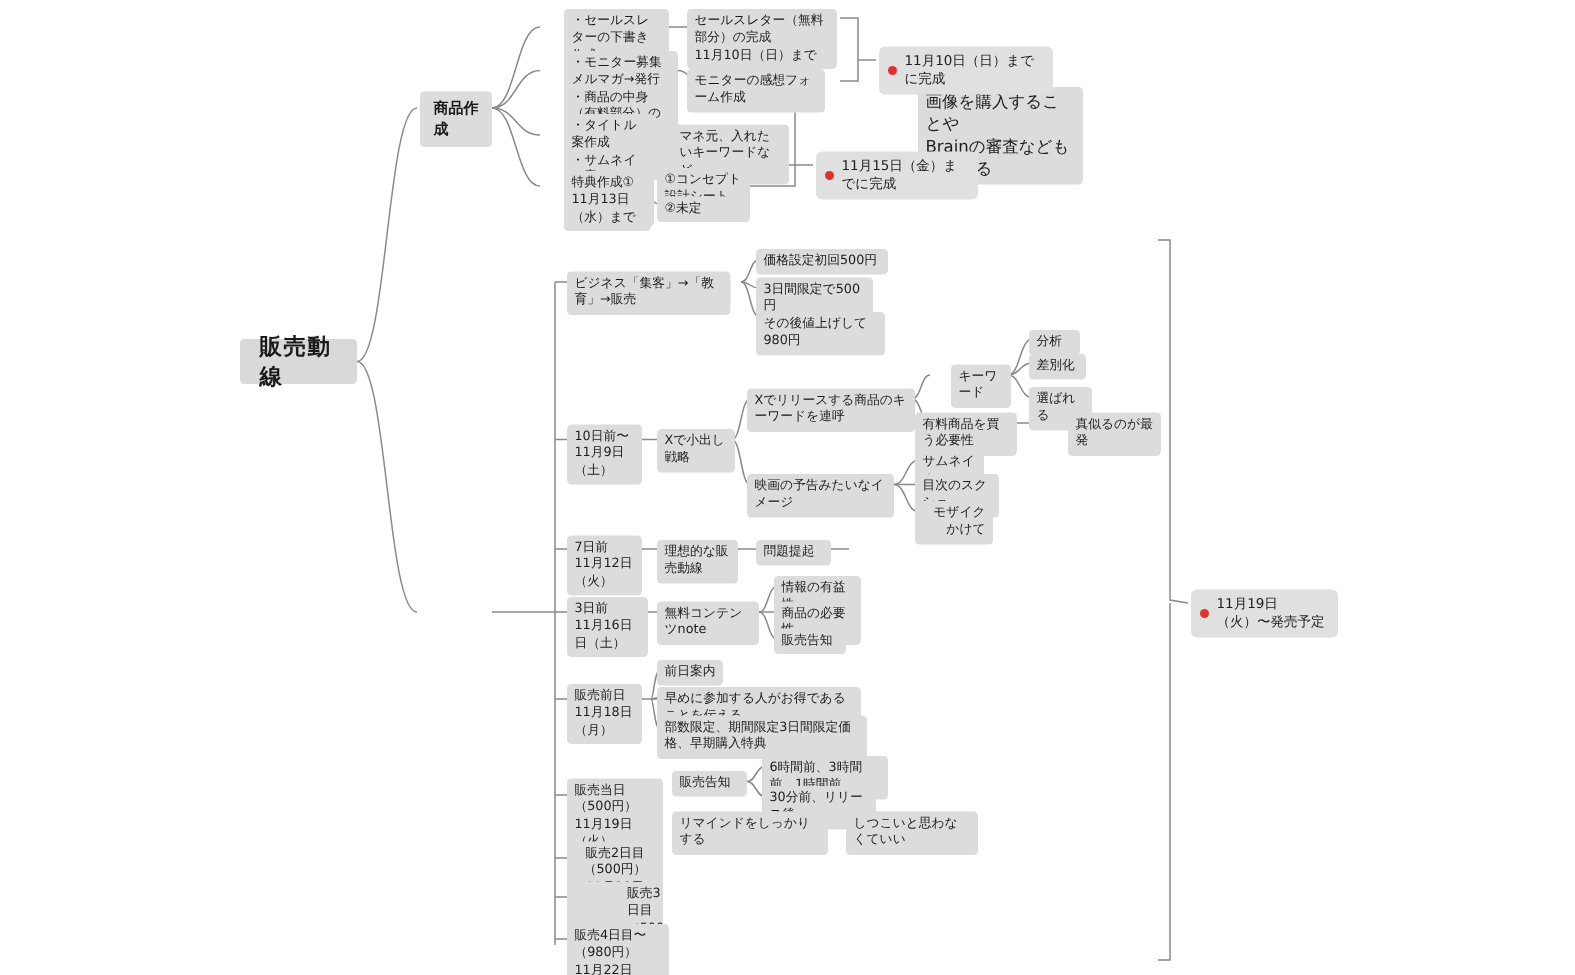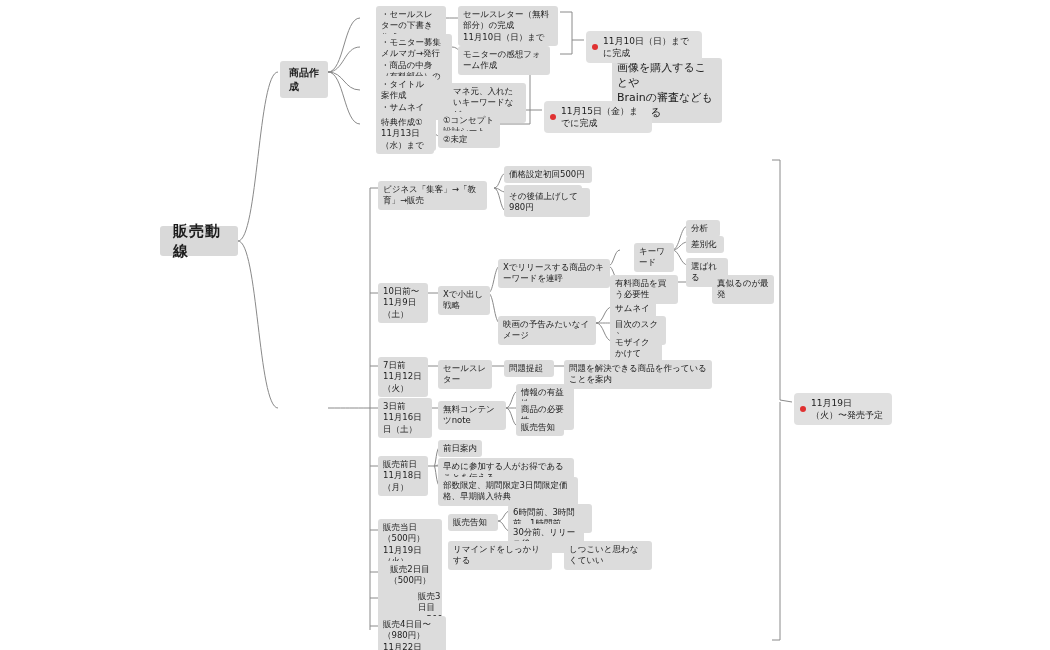--- a/index.html
+++ b/index.html
@@ -223,21 +223,21 @@
 
   <div class="node" style="left:378px; top:181px; width:109px;">
     <span>ビジネス「集客」→「教育」→販売</span>
   </div>
   <div class="node" style="left:504px; top:166px; width:88px;">
     <span>価格設定初回500円</span>
   </div>
   <div class="node" style="left:504px; top:185px; width:78px;">
     <span>3日間限定で500円</span>
   </div>
-  <div class="node" style="left:504px; top:188px; width:86px;">
+  <div class="node" style="left:504px; top:208px; width:86px;">
     <span>その後値上げして980円</span>
   </div>
 
   <div class="node" style="left:378px; top:283px; width:50px;">
     <span>10日前〜
 11月9日（土）</span>
   </div>
   <div class="node" style="left:438px; top:286px; width:52px;">
     <span>Xで小出し戦略</span>
   </div>
@@ -264,36 +264,33 @@
   </div>
   <div class="node" style="left:498px; top:316px; width:98px;">
     <span>映画の予告みたいなイメージ</span>
   </div>
   <div class="node" style="left:610px; top:300px; width:46px;">
     <span>サムネイル</span>
   </div>
   <div class="node" style="left:610px; top:316px; width:56px;">
     <span>目次のスクショ</span>
   </div>
-  <div class="node" style="left:610px; top:334px; width:52px;">
+  <div class="node" style="left:610px; top:334px; width:52px;text-align:right;">
     <span>モザイクかけて</span>
   </div>
 
   <div class="node" style="left:378px; top:357px; width:50px;">
     <span>7日前
 11月12日（火）</span>
   </div>
   <div class="node" style="left:438px; top:360px; width:54px;">
-    <span>セールスレター</span>
+    <span>理想的な販売動線</span>
   </div>
   <div class="node" style="left:504px; top:360px; width:50px;">
     <span>問題提起</span>
-  </div>
-  <div class="node" style="left:564px; top:360px; width:148px;">
-    <span>問題を解決できる商品を作っていることを案内</span>
   </div>
 
   <div class="node" style="left:378px; top:398px; width:54px;">
     <span>3日前
 11月16日日（土）</span>
   </div>
   <div class="node" style="left:438px; top:401px; width:68px;">
     <span>無料コンテンツnote</span>
   </div>
   <div class="node" style="left:516px; top:384px; width:58px;">

